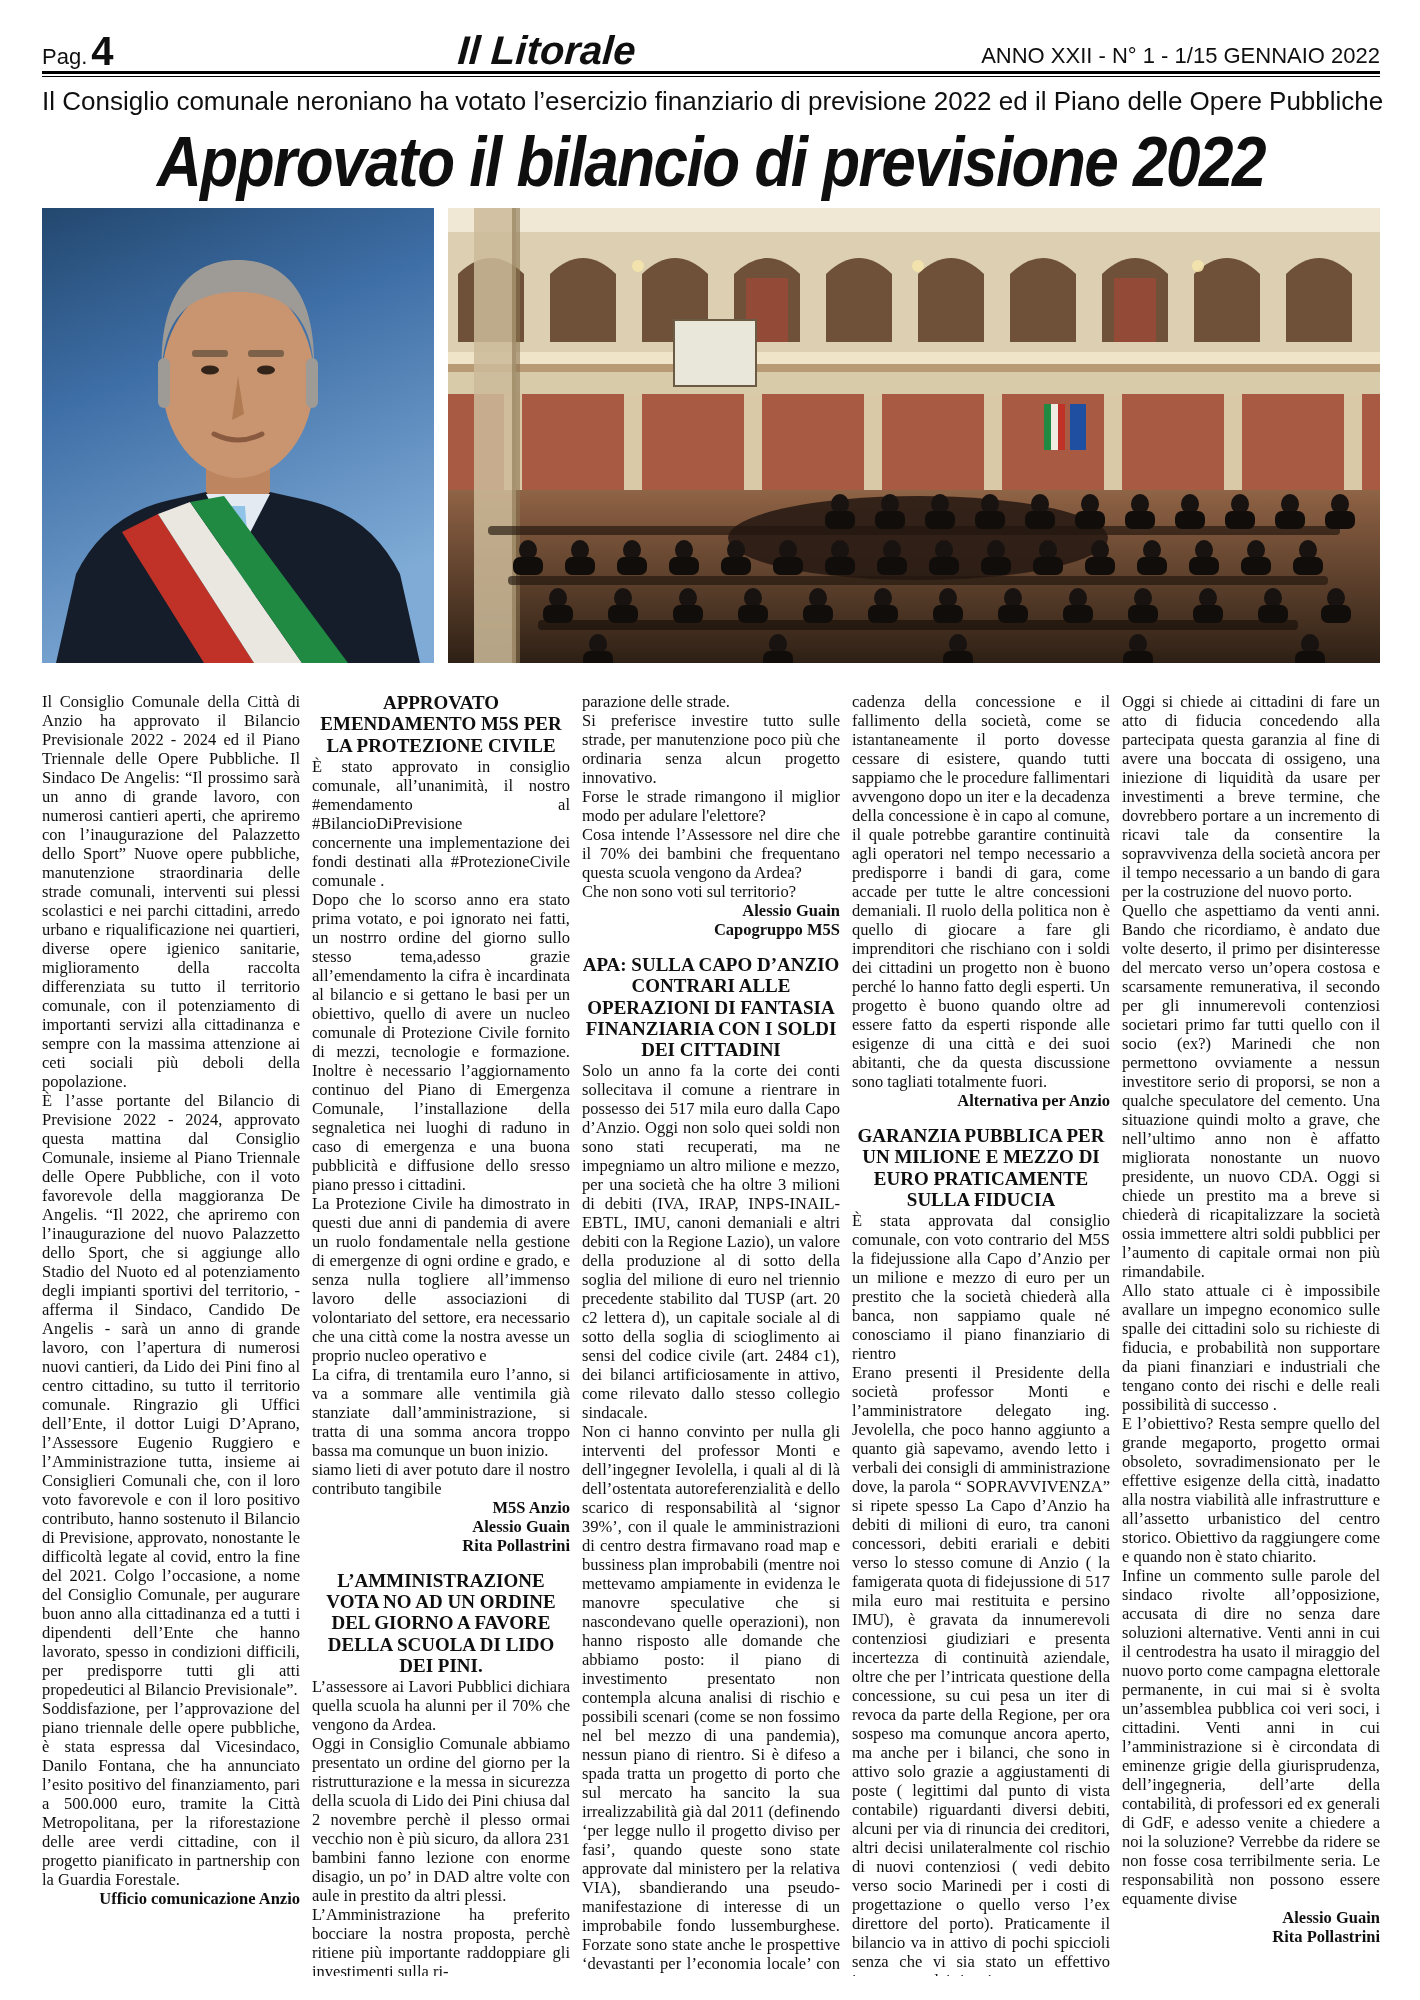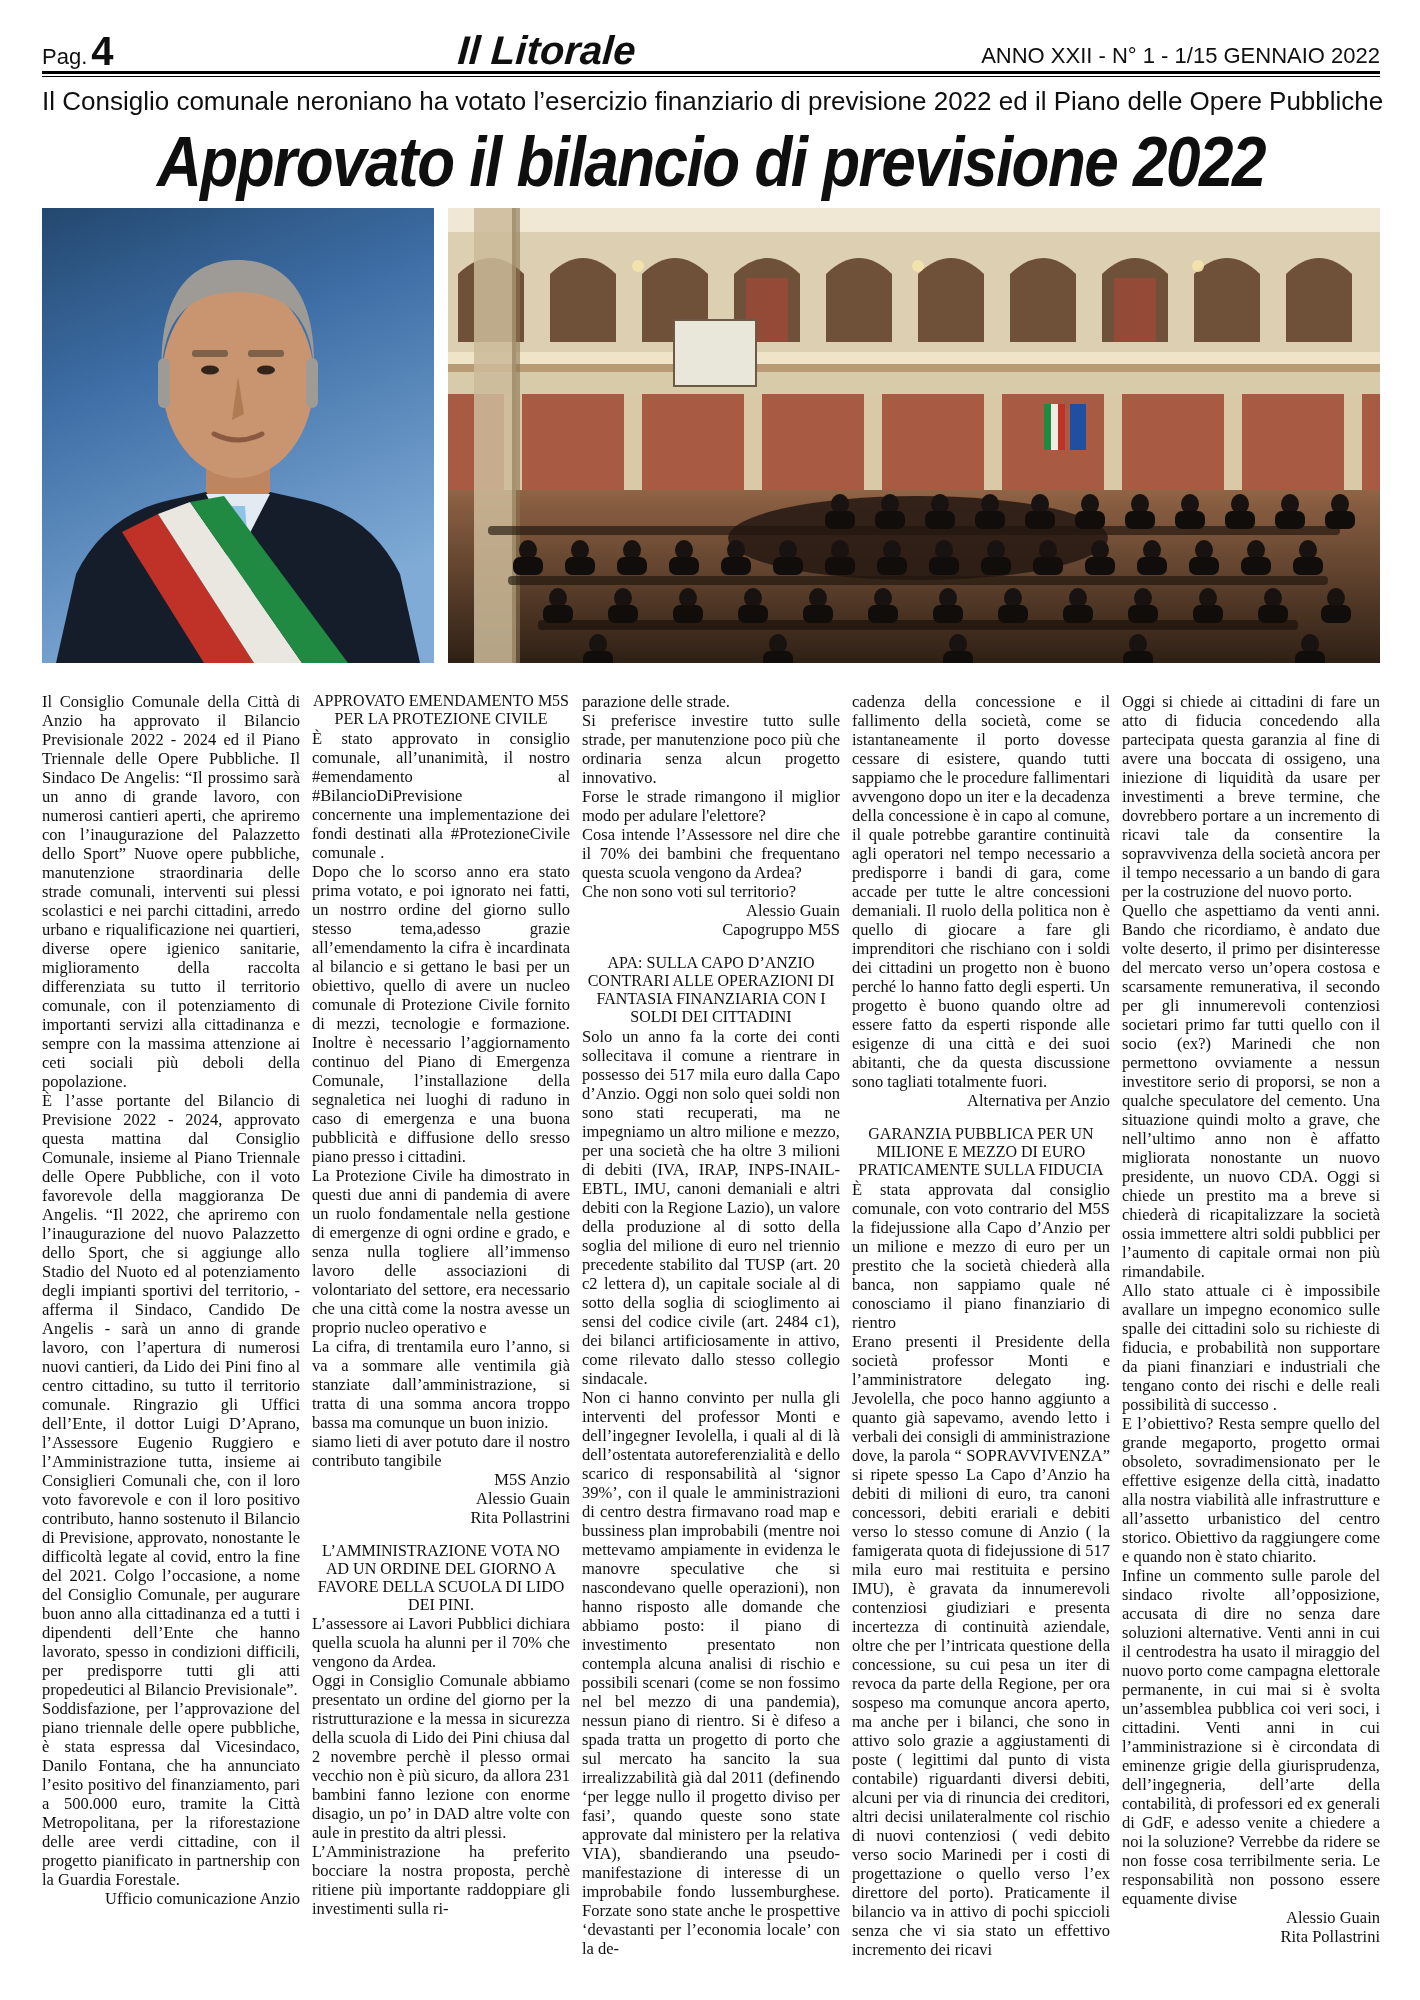--- a/index.html
+++ b/index.html
@@ -24,22 +24,22 @@
   
   .photos{display:flex;gap:14px;margin-top:16px;}
   .photos figure{margin:0;padding:0;line-height:0;}
   .photos svg{display:block;}
 
   
   .columns{display:flex;gap:12px;margin-top:13px;height:1300px;overflow:hidden;
            font-family:"Liberation Serif",serif;}
   .col{flex:1 1 0;height:100%;overflow:hidden;font-size:16.5px;line-height:19px;}
   .article-para{margin:0;text-align:justify;}
-  .article-heading{margin:15px 0 1px 0;font-size:16px;line-height:1.12;text-align:center;font-weight:normal;font-family:"Liberation Serif",serif;}
-  .signature{margin:0;font-weight:normal;text-align:right;}
+  .article-heading{margin:15px 0 1px 0;font-size:19px;line-height:1.12;text-align:center;font-weight:bold;font-family:"Liberation Serif",serif;}
+  .signature{margin:0;font-weight:bold;text-align:right;}
   .col > :first-child{margin-top:16px;}
 </style>
 </head>
 <body>
 
 <div class="page">
 
   <div class="header-row">
     <div class="pag">
       <span class="pag-label">Pag.</span>

